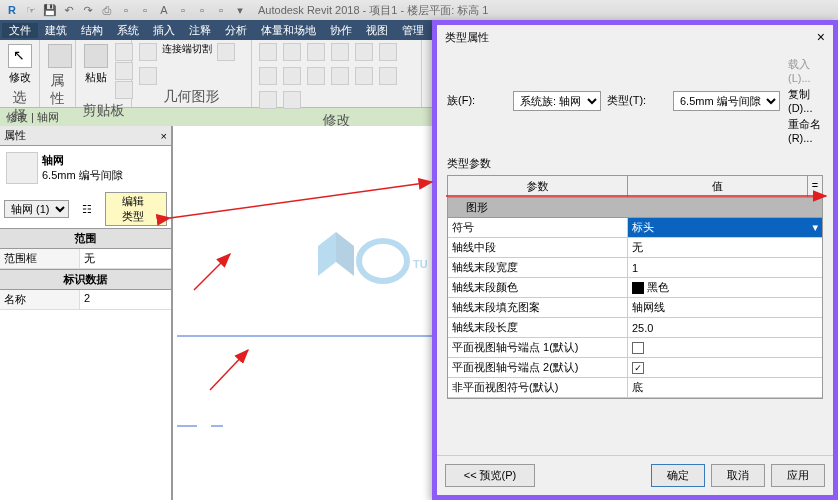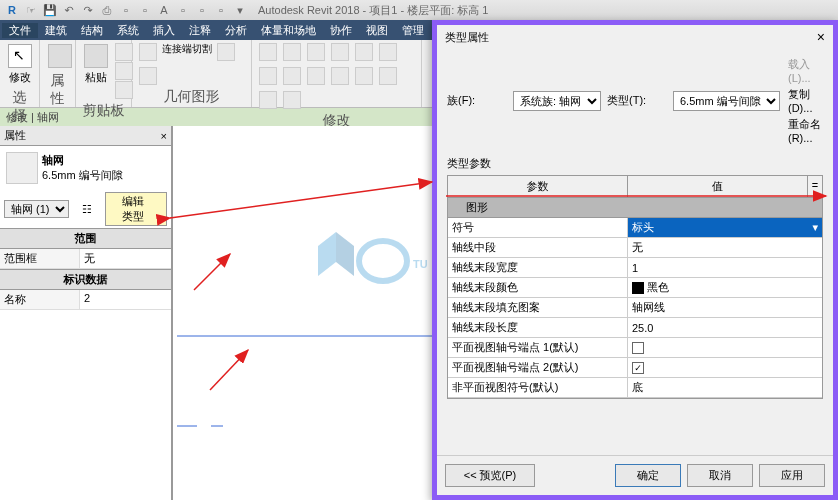--- a/index.html
+++ b/index.html
@@ -50,21 +50,21 @@
 .ptable .phdr div:nth-child(2){flex:1}
 .ptable .phdr div:last-child{width:14px;border-right:none}
 .ptable .pgroup{background:#b8b8b8;padding:2px 18px;font-weight:normal;border-bottom:1px solid #999}
 .ptable .prow{display:flex;border-bottom:1px solid #ccc}
 .ptable .prow .pk{width:180px;padding:2px 4px;border-right:1px solid #ccc}
 .ptable .prow .pv{flex:1;padding:2px 4px;display:flex;align-items:center;gap:3px}
 .ptable .prow.sel .pv{background:#0a64bf;color:#fff}
 .swatch{width:12px;height:12px;background:#000;display:inline-block}
 .chk{width:12px;height:12px;border:1px solid #666;display:inline-block;text-align:center;line-height:10px;font-size:9px}
 .dlgfoot{padding:8px;display:flex;justify-content:flex-end;gap:6px;border-top:1px solid #ccc}
-.dlgfoot button{width:66px;padding:3px 0;border:1px solid #999;background:#e8e8e8;cursor:pointer}
+.dlgfoot button{width:54px;padding:3px 0;border:1px solid #999;background:#e8e8e8;cursor:pointer}
 .dlgfoot button.primary{border:1px solid #3a7ab8}
 svg.redline{position:absolute;pointer-events:none;z-index:50}
 </style>
 </head>
 <body>
 
 <div class="titlebar">
   <div class="qat">
     <span style="color:#1e6bb8;font-weight:bold">R</span>
     <span>☞</span>

